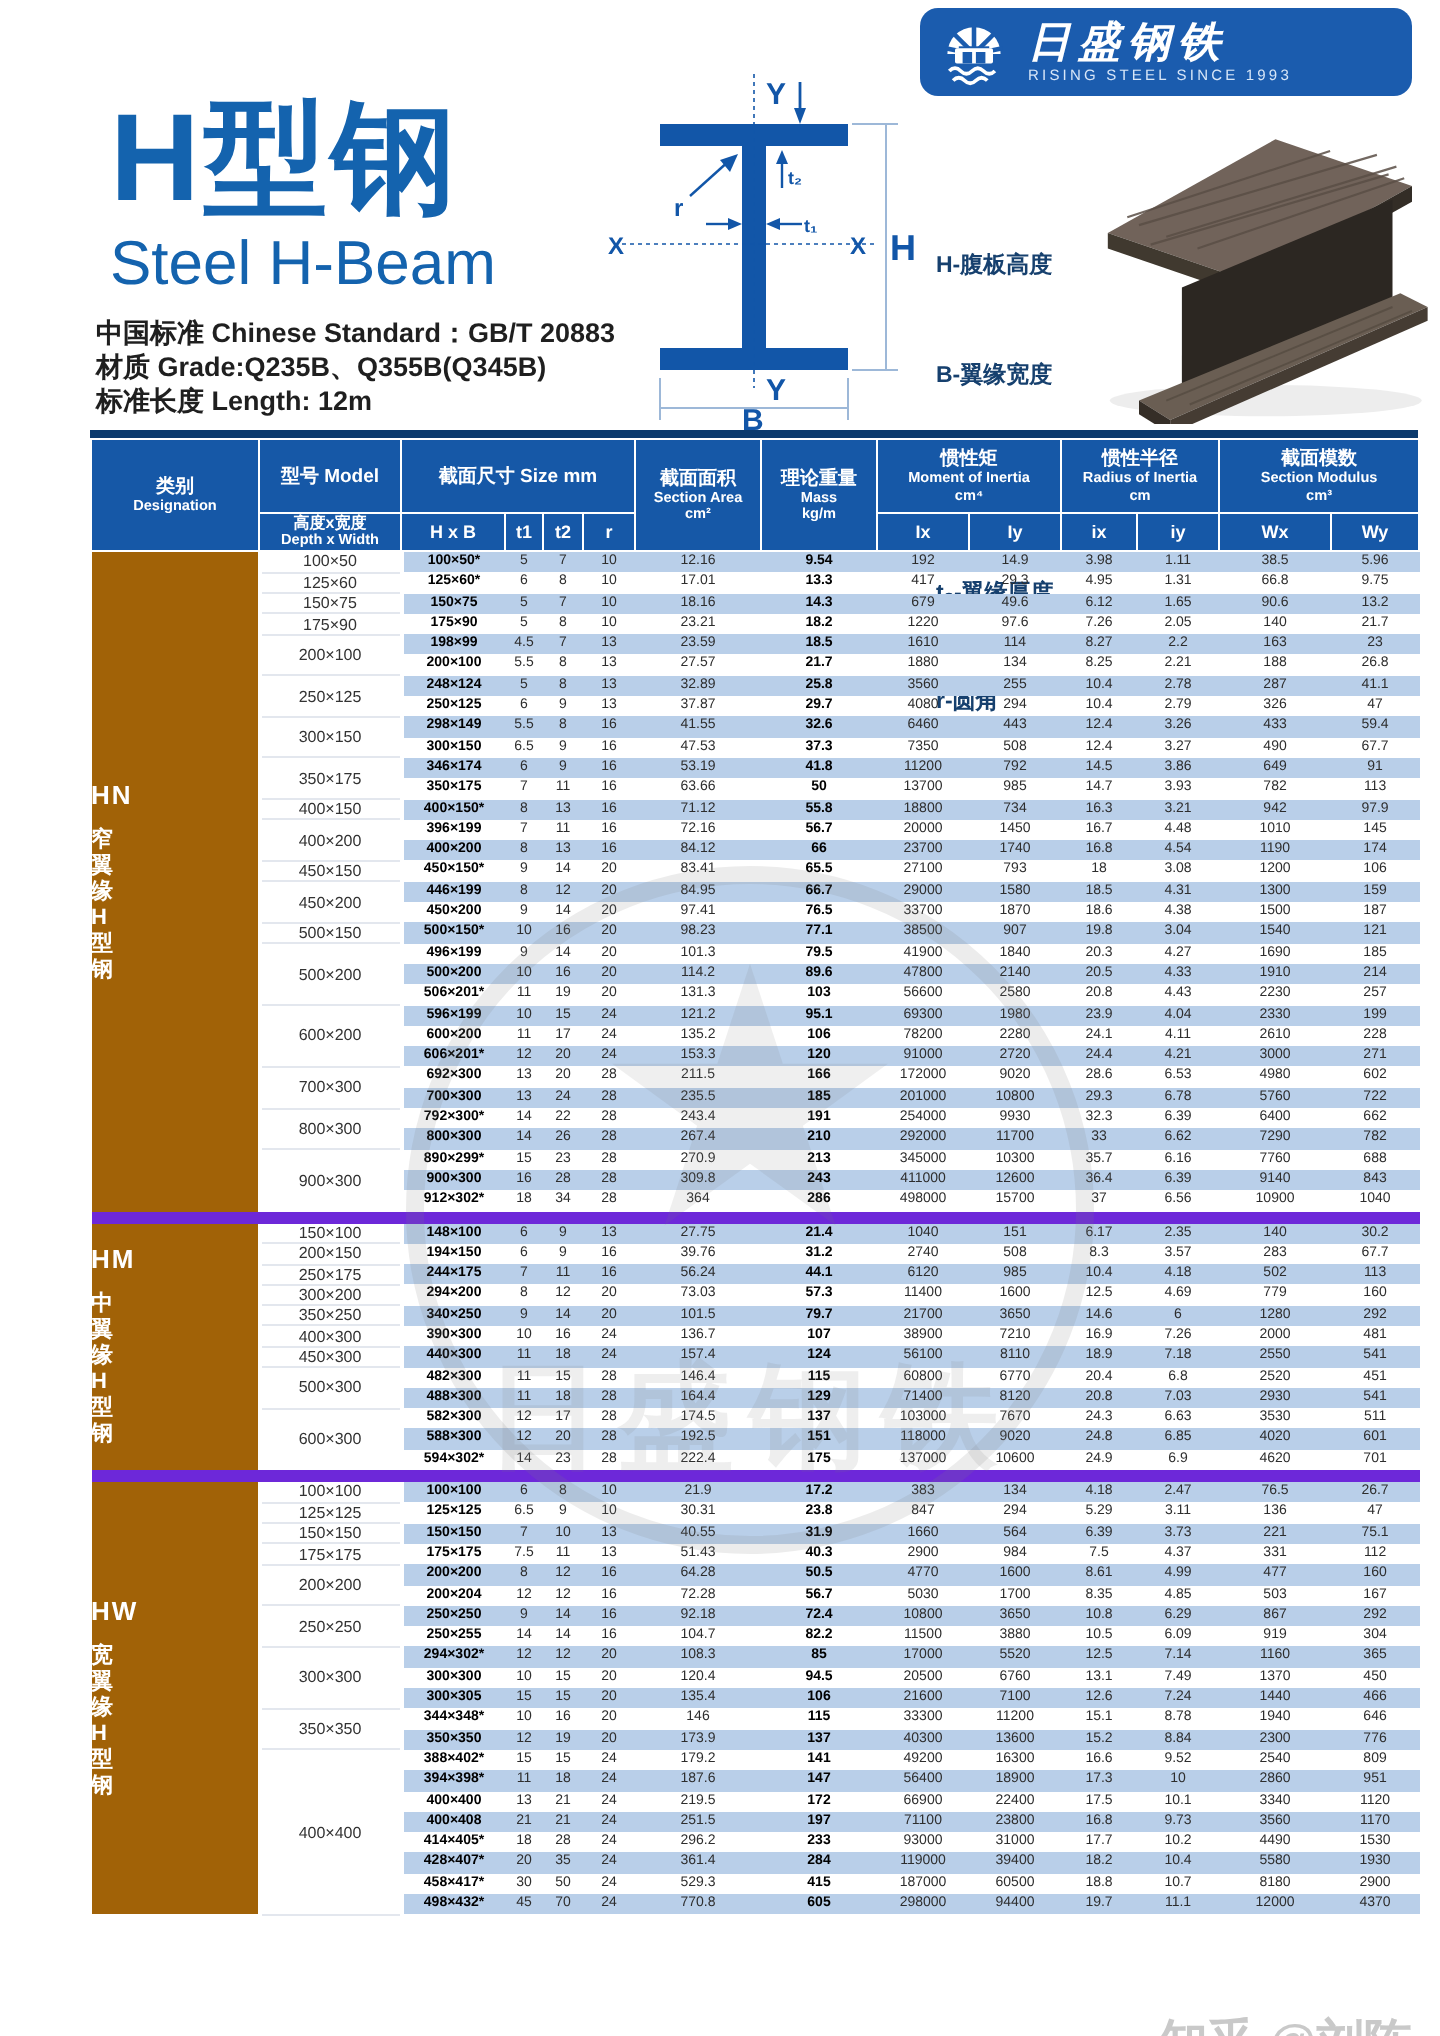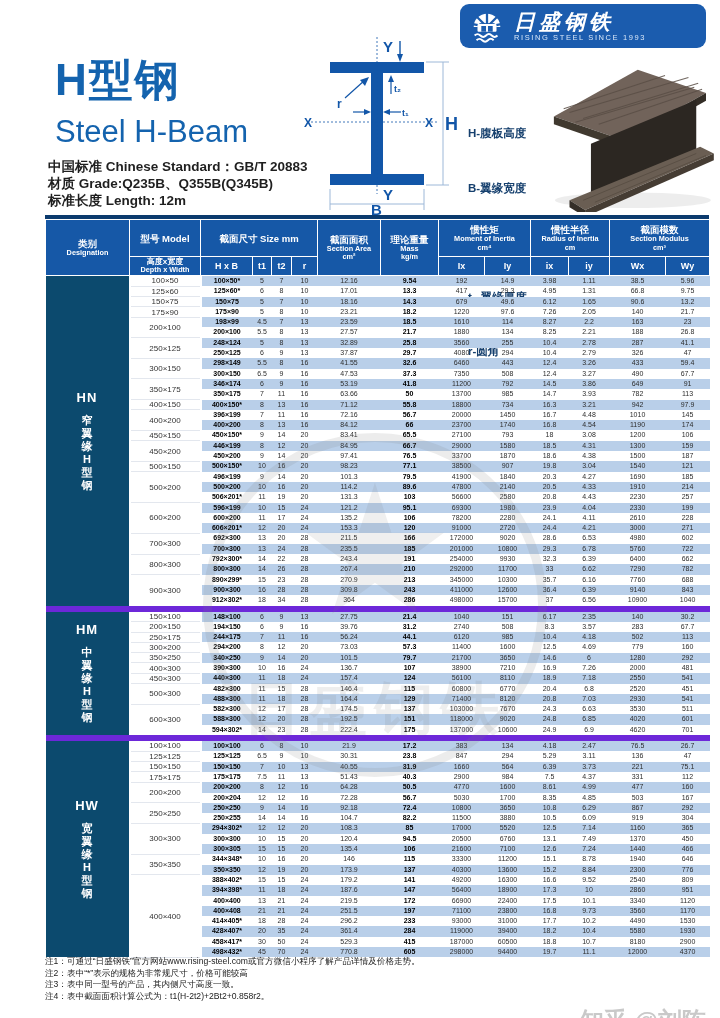--- a/index.html
+++ b/index.html
@@ -3,21 +3,21 @@
 <meta charset="utf-8">
 <style>
   * { margin:0; padding:0; box-sizing:border-box; }
   html,body { background:#fff; }
   body { width:720px; height:1018px; position:relative; overflow:hidden;
          font-family:"Liberation Sans","DejaVu Sans",sans-serif; }
   .page { position:absolute; inset:0; }
 
   
   .title-block { position:absolute; left:55px; top:48px; }
-  .title-cn { font-size:44px; font-weight:bold; color:#1463ae; line-height:64px; letter-spacing:2px; }
+  .title-cn { font-size:62px; font-weight:bold; color:#1463ae; line-height:64px; letter-spacing:2px; }
   .title-en { font-size:31px; font-weight:normal; color:#1463ae; line-height:36px; margin-top:2px; }
   .std-lines { position:absolute; left:48px; top:158px; width:300px; }
   .std-line { font-size:13.5px; font-weight:600; color:#1f1f1f; line-height:17px; }
 
   .logo { position:absolute; left:460px; top:4px; width:246px; height:44px;
           background:#1b5cae; border-radius:9px; display:flex; align-items:center; padding:3px 8px; }
   .logo-emblem { width:38px; height:38px; flex:0 0 38px; margin-right:8px; }
   .logo-texts { display:flex; flex-direction:column; }
   .logo-name { color:#fff; font-size:21px; font-weight:bold; letter-spacing:4px; line-height:23px; font-style:italic; }
   .logo-tag { color:#d7e6f8; font-size:7.5px; letter-spacing:1.6px; line-height:9px; }
@@ -38,21 +38,21 @@
   .th-cn { display:block; font-size:9.5px; line-height:11px; }
   .th-en { display:block; font-size:7.3px; line-height:8.5px; font-weight:bold; }
   .th-cn2 { display:block; font-size:8px; line-height:9px; }
 
   tbody td { padding:0; }
   td.d { height:10.3px; line-height:10.3px; font-size:7px; text-align:center; color:#2d2d2d;
          white-space:nowrap; overflow:hidden; }
   tr.stripe td.d { background:#b9cfe9; }
   td.c0 { font-weight:bold; color:#000; }
   td.c5 { font-weight:bold; color:#000; }
-  .section-cell { background:#0c4a6e; border-right:2px solid #fff; vertical-align:middle; text-align:center; }
+  .section-cell { background:#a16207; border-right:2px solid #fff; vertical-align:middle; text-align:left; }
   .sec-code { color:#fff; font-size:13px; font-weight:bold; margin-bottom:9px; letter-spacing:1px; }
   .sec-vert div { color:#fff; font-size:11px; font-weight:bold; line-height:13px; }
   .group-cell { background:#fff; font-size:8px; color:#333; text-align:center; vertical-align:middle;
                 border-right:2px solid #fff; border-bottom:1px solid #e3e7ee; white-space:nowrap; }
   tr.sec-start td { border-top:6px solid #6d28d9; }
 
   
   .seal { position:absolute; left:185px; top:415px; width:380px; height:380px; pointer-events:none; }
   .seal-ring { position:absolute; inset:18px; border:9px solid rgba(125,125,125,.15); border-radius:50%; }
   .seal-star { position:absolute; left:0; right:0; top:46px; text-align:center; font-size:180px;
@@ -1218,22 +1218,16 @@
         </tbody>
     </table>
   </div>
 
   <div class="seal">
     <div class="seal-ring"></div>
     <div class="seal-star">★</div>
     <div class="seal-text">日盛钢铁</div>
   </div>
 
-  <div class="notes">
-    <div class="note-line">注1：可通过“日盛钢铁”官方网站www.rising-steel.com或官方微信小程序了解产品详情及价格走势。</div>
-    <div class="note-line">注2：表中“*”表示的规格为非常规尺寸，价格可能较高</div>
-    <div class="note-line">注3：表中同一型号的产品，其内侧尺寸高度一致。</div>
-    <div class="note-line">注4：表中截面面积计算公式为：t1(H-2t2)+2Bt2+0.858r2。</div>
-  </div>
 
   <div class="credit">知乎 @刘陈</div>
 
 </div>
 
 </body></html>

